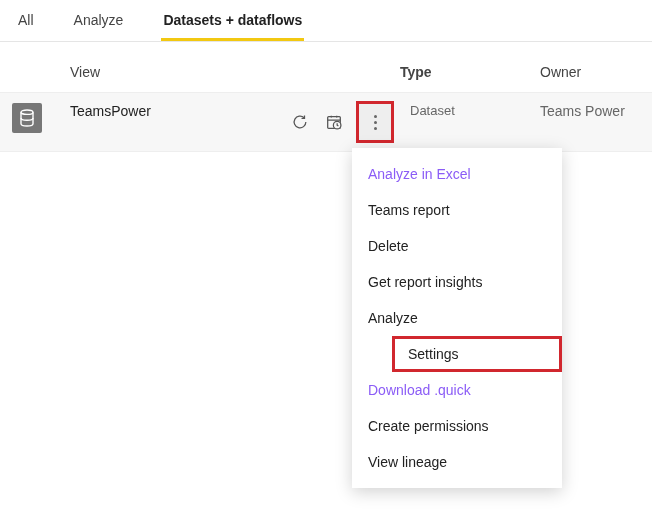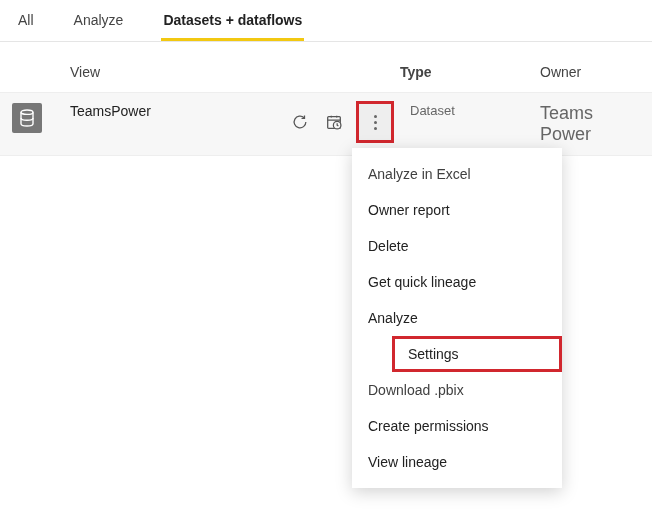--- a/index.html
+++ b/index.html
@@ -68,38 +68,38 @@
       display: flex;
       align-items: center;
       justify-content: center;
       background: #eee;
       outline: 3px solid #d1272e;
       outline-offset: -1px;
     }
     .dots { display: flex; flex-direction: column; gap: 3px; }
     .dots span { width: 3px; height: 3px; background: #666; border-radius: 50%; }
     .row-type { width: 140px; flex: none; font-size: 13px; color: #666; padding-left: 10px; }
-    .row-owner { width: 100px; flex: none; font-size: 18px; color: #666; }
+    .row-owner { width: 100px; flex: none; font-size: 14px; color: #666; }
     .menu {
       position: absolute;
       top: 148px;
       left: 352px;
       width: 210px;
       background: #fff;
       box-shadow: 0 4px 16px rgba(0,0,0,0.18);
       padding: 8px 0;
       z-index: 10;
     }
     .menu-item {
       padding: 10px 16px;
       font-size: 14px;
       color: #222;
       cursor: pointer;
     }
-    .menu-item.disabled { color: #404040; cursor: default; }
+    .menu-item.disabled { color: #8b5cf6; cursor: default; }
     .menu-item.highlighted {
       outline: 3px solid #d1272e;
       outline-offset: -3px;
       margin-left: 40px;
     }
   </style>
 </head>
 <body>
 
 <div class="tabs">
@@ -149,21 +149,21 @@
           <span></span>
       </div>
     </div>
   </div>
   <div class="row-type">Dataset</div>
   <div class="row-owner">Teams Power</div>
 </div>
 
 <div class="menu">
   <div class="menu-item disabled">Analyze in Excel</div>
-  <div class="menu-item">Owner report</div>
+  <div class="menu-item">Teams report</div>
   <div class="menu-item">Delete</div>
-  <div class="menu-item">Get quick lineage</div>
+  <div class="menu-item">Get report insights</div>
   <div class="menu-item">Analyze</div>
   <div class="menu-item highlighted">Settings</div>
-  <div class="menu-item disabled">Download .pbix</div>
+  <div class="menu-item disabled">Download .quick</div>
   <div class="menu-item">Create permissions</div>
   <div class="menu-item">View lineage</div>
 </div>
 
 </body></html>

